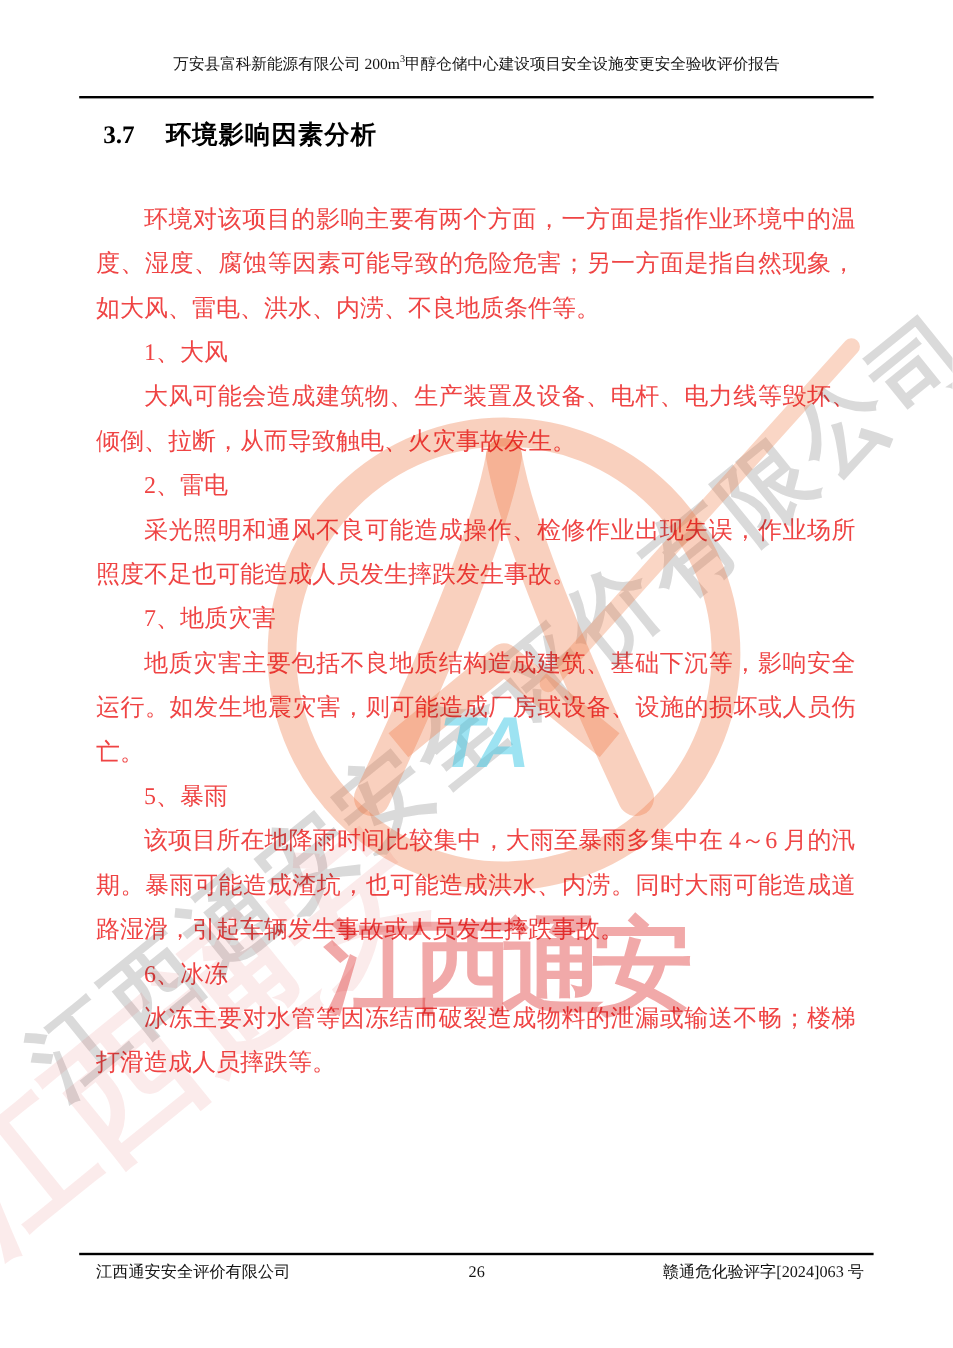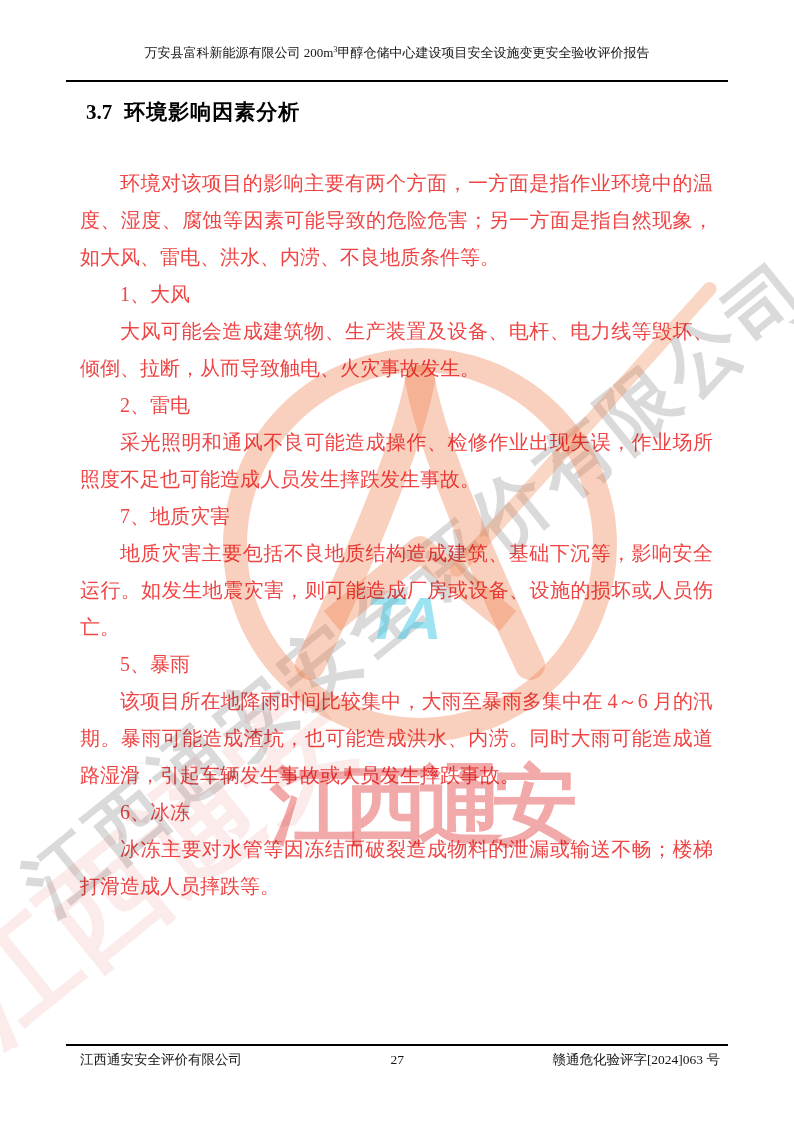--- a/index.html
+++ b/index.html
@@ -16,21 +16,21 @@
   .doc-header sup { font-size:8.5px; }
   .header-rule {
     position:absolute; top:80px; left:66px; width:662px; height:2px;
     background:#000;
   }
   
   .section-heading {
     position:absolute; top:98px; left:86px; font-size:21px;
     font-weight:bold; color:#000; letter-spacing:1px;
   }
-  .section-heading .sec-num { margin-right:12px; letter-spacing:0; }
+  .section-heading .sec-num { margin-right:26px; letter-spacing:0; }
   
   .content {
     position:absolute; top:140px; left:80px; width:633px;
     font-size:20px; line-height:37px; text-align:justify;
     color:#ef4444;
     margin-top:25px;
   }
   .content p { margin:0; text-indent:2em; }
   
   .footer-rule {
@@ -118,17 +118,17 @@
     </svg>
     <div class="wm-swoosh"></div>
 
     <div class="wm-cyan-letters">TA</div>
     <div class="wm-red-horizontal">江西通安</div>
   </div>
 
   <div class="footer-rule"></div>
   <div class="doc-footer">
     <span>江西通安安全评价有限公司</span>
-    <span>27</span>
+    <span>26</span>
     <span>赣通危化验评字[2024]063 号</span>
   </div>
 
 </div>
 
 </body></html>

